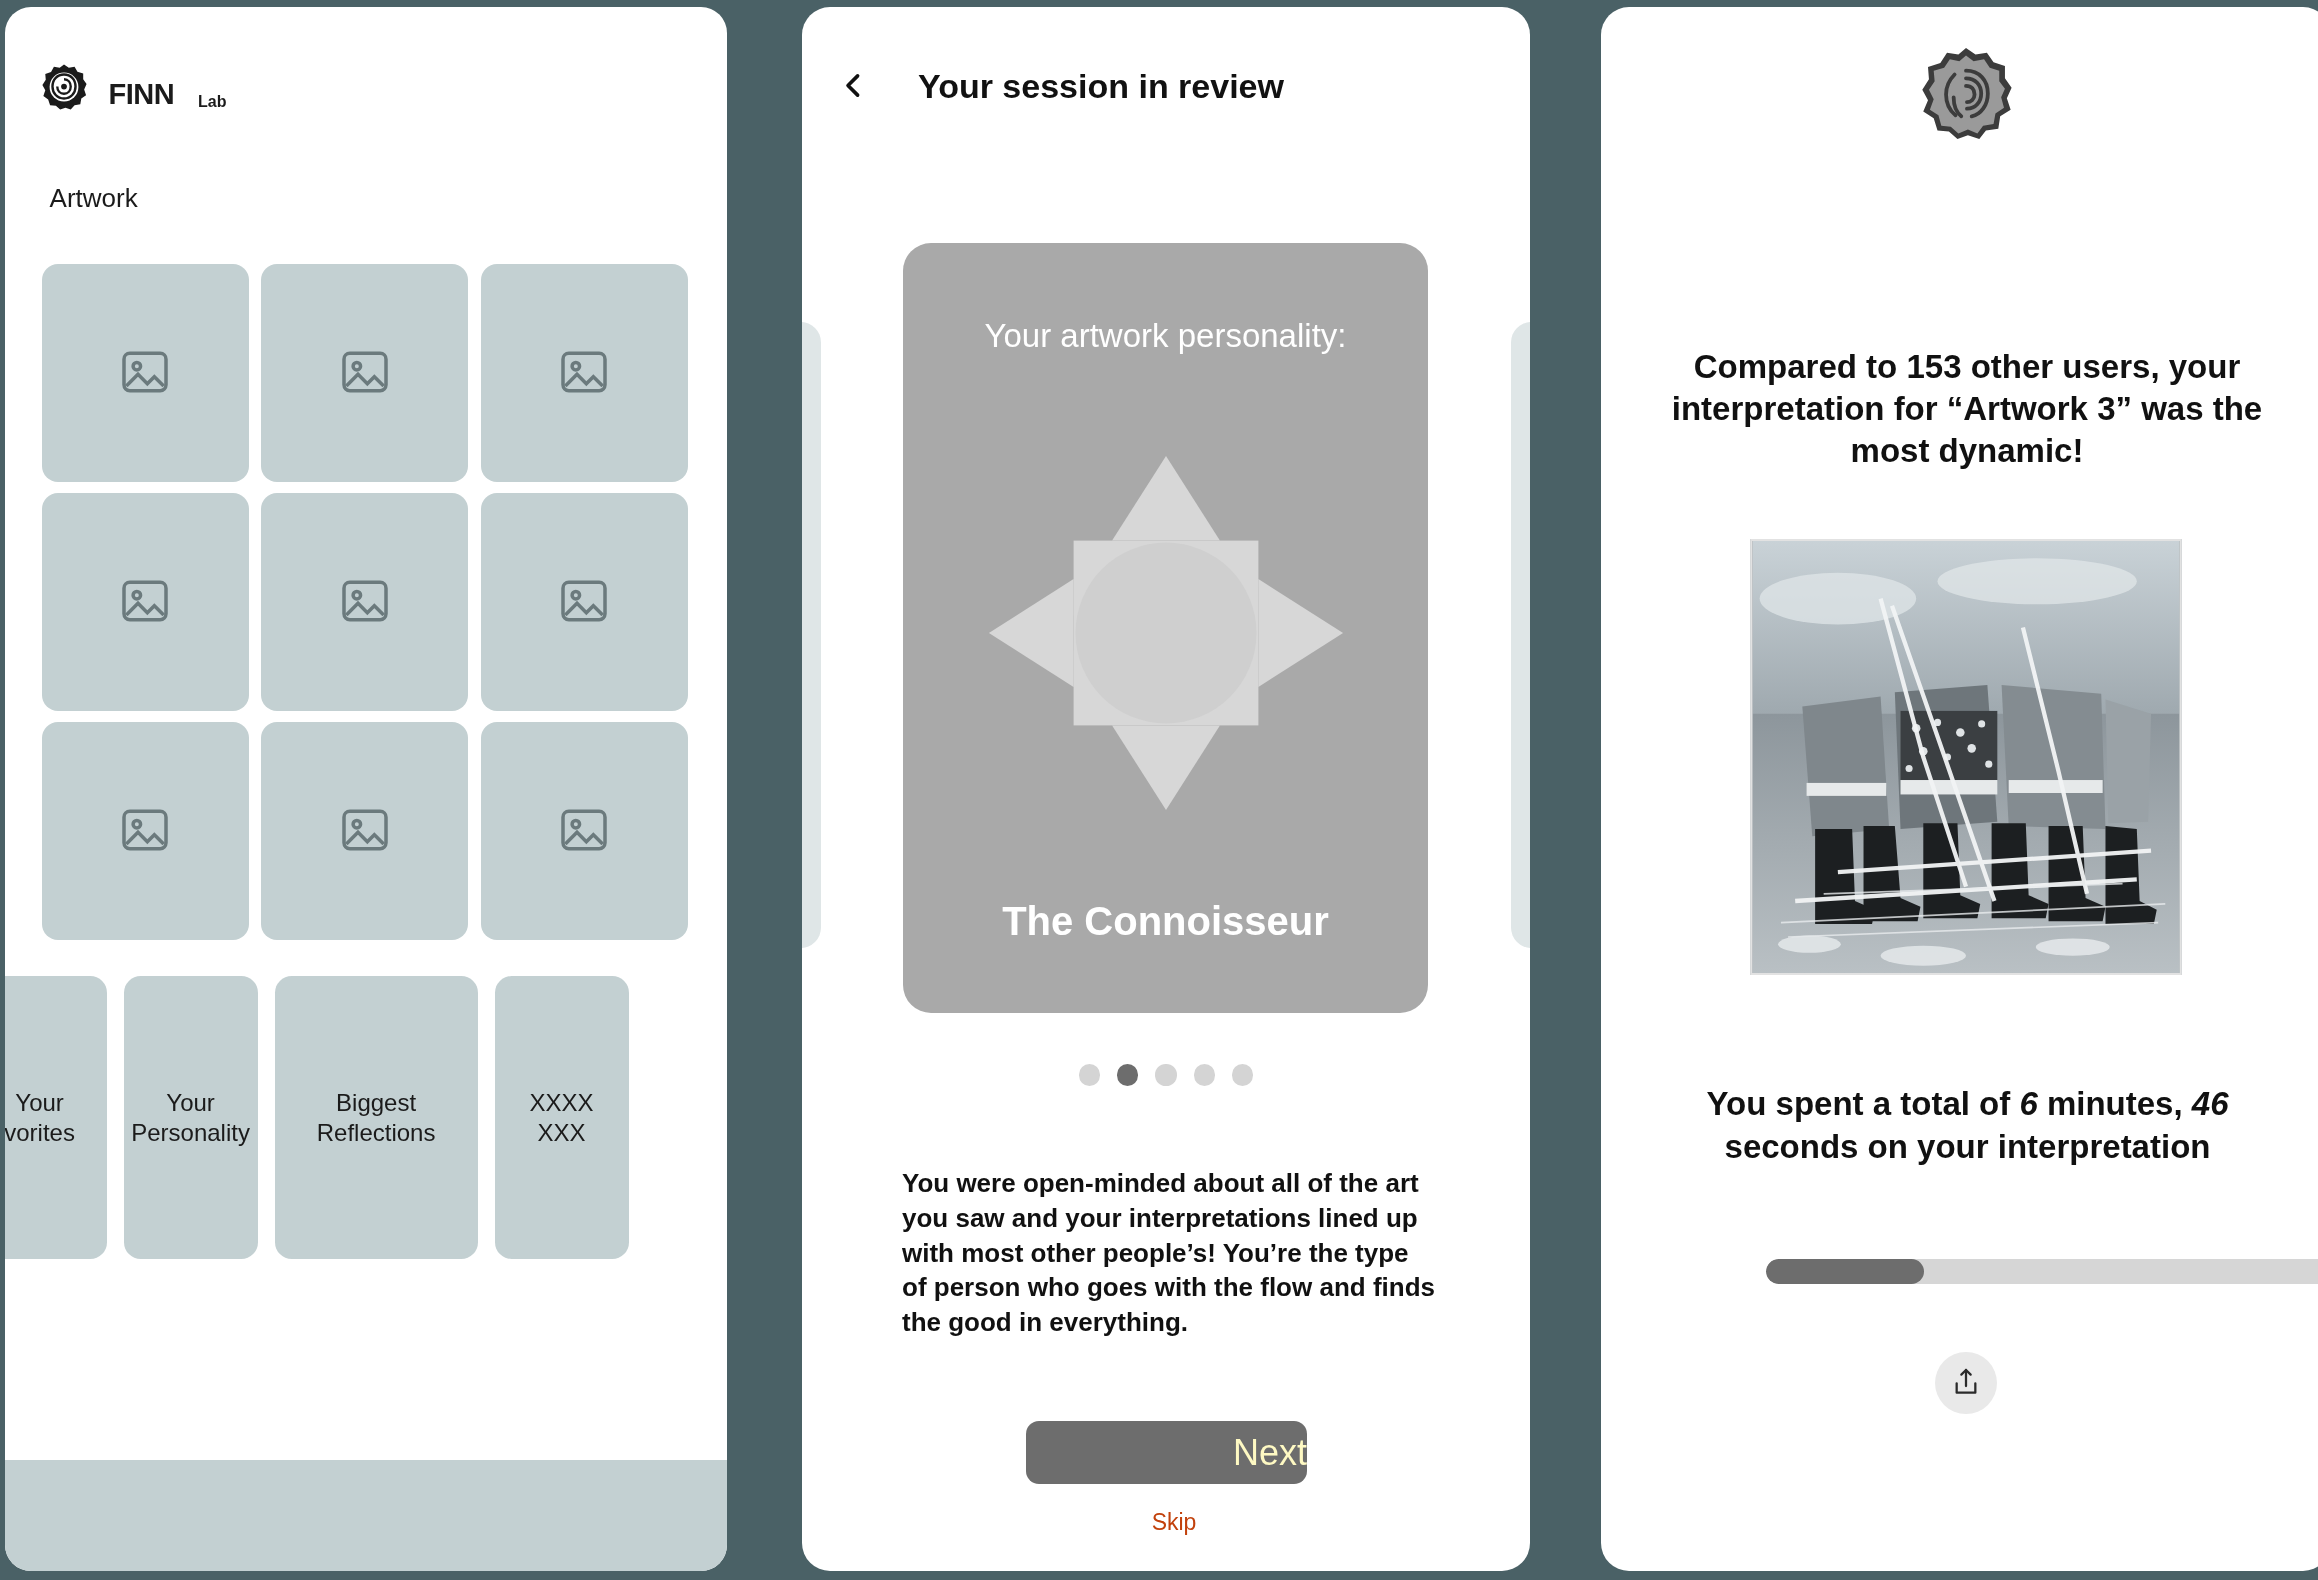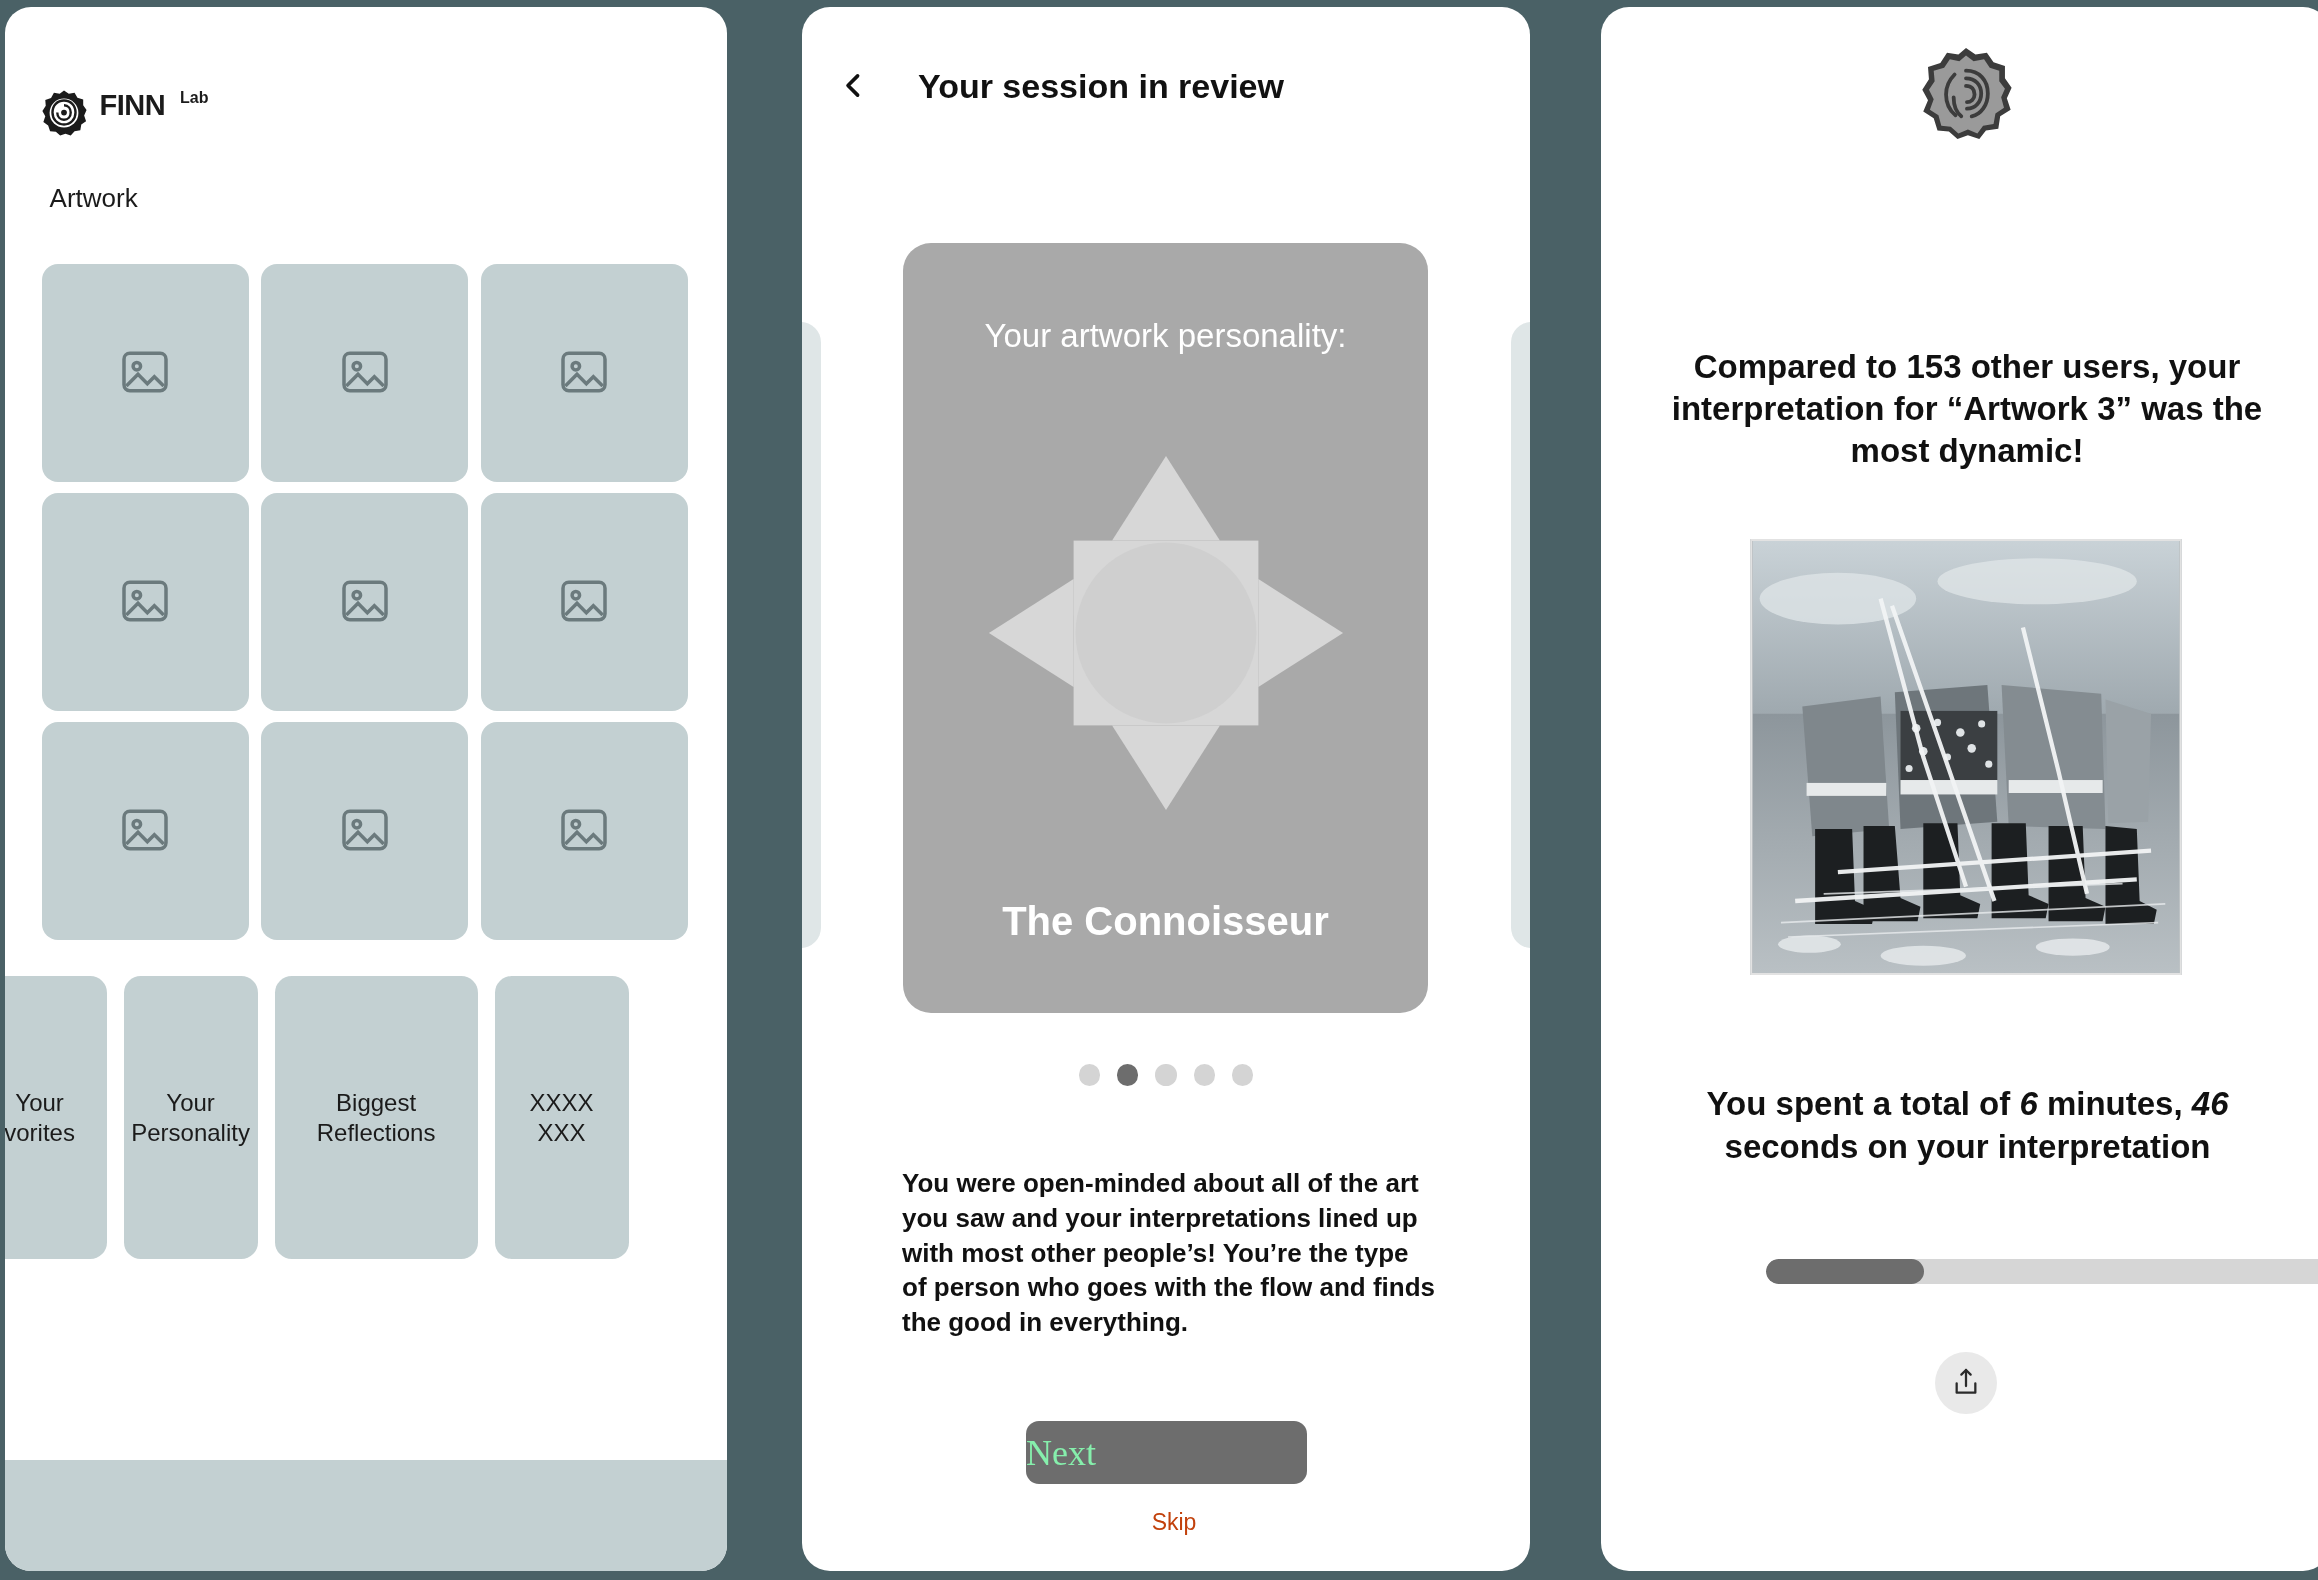--- a/index.html
+++ b/index.html
@@ -25,22 +25,22 @@
 
   
   #phone1 {
     left: 4.6px; top: 7.4px;
     width: 722px; height: 1564px;
     border-radius: 26px;
   }
   #phone1 .p1-inner { position: relative; width: 100%; height: 100%; }
 
   .brand-row {
-    position: absolute; left: 35px; top: 82px;
-    display: flex; align-items: flex-start; gap: 12px;
+    position: absolute; left: 35px; top: 56px;
+    display: flex; align-items: flex-end; gap: 21px;
   }
   .brand-mark { width: 48px; height: 48px; position: relative; }
   .brand-text { font-size: 29px; font-weight: 700; color: #1b1b1b; letter-spacing: -0.5px; }
   .brand-sub { font-size: 16px; font-weight: 700; color: #1b1b1b; margin-left: 2.8px; }
 
   .unveiled-label {
     position: absolute; left: 45px; top: 176px;
     font-size: 26px; color: #1b1b1b; font-weight: 400;
   }
 
@@ -141,22 +141,22 @@
   .body-copy {
     position: absolute; left: 100px; top: 1159px;
     width: 538px;
     font-size: 26px; line-height: 1.33; color: #111; font-weight: bold;
   }
 
   .next-btn {
     position: absolute; left: 224px; top: 1414px;
     width: 281px; height: 63px;
     background: #6d6d6d; border-radius: 13px;
-    display: flex; align-items: center; justify-content: flex-start;
-    color: #86efac; font-size: 36px; font-weight: 400; cursor: pointer; font-family: Liberation Serif, serif;
+    display: flex; align-items: center; justify-content: flex-end;
+    color: #fef9c3; font-size: 36px; font-weight: 400; cursor: pointer;
   }
   .skip-btn {
     position: absolute; left: 8px; top: 1502px; width: 100%;
     text-align: center; font-size: 23px; color: #c2410c; cursor: pointer;
   }
 
   
   #phone3 {
     left: 1601px; top: 7.4px;
     width: 730px; height: 1564px;

